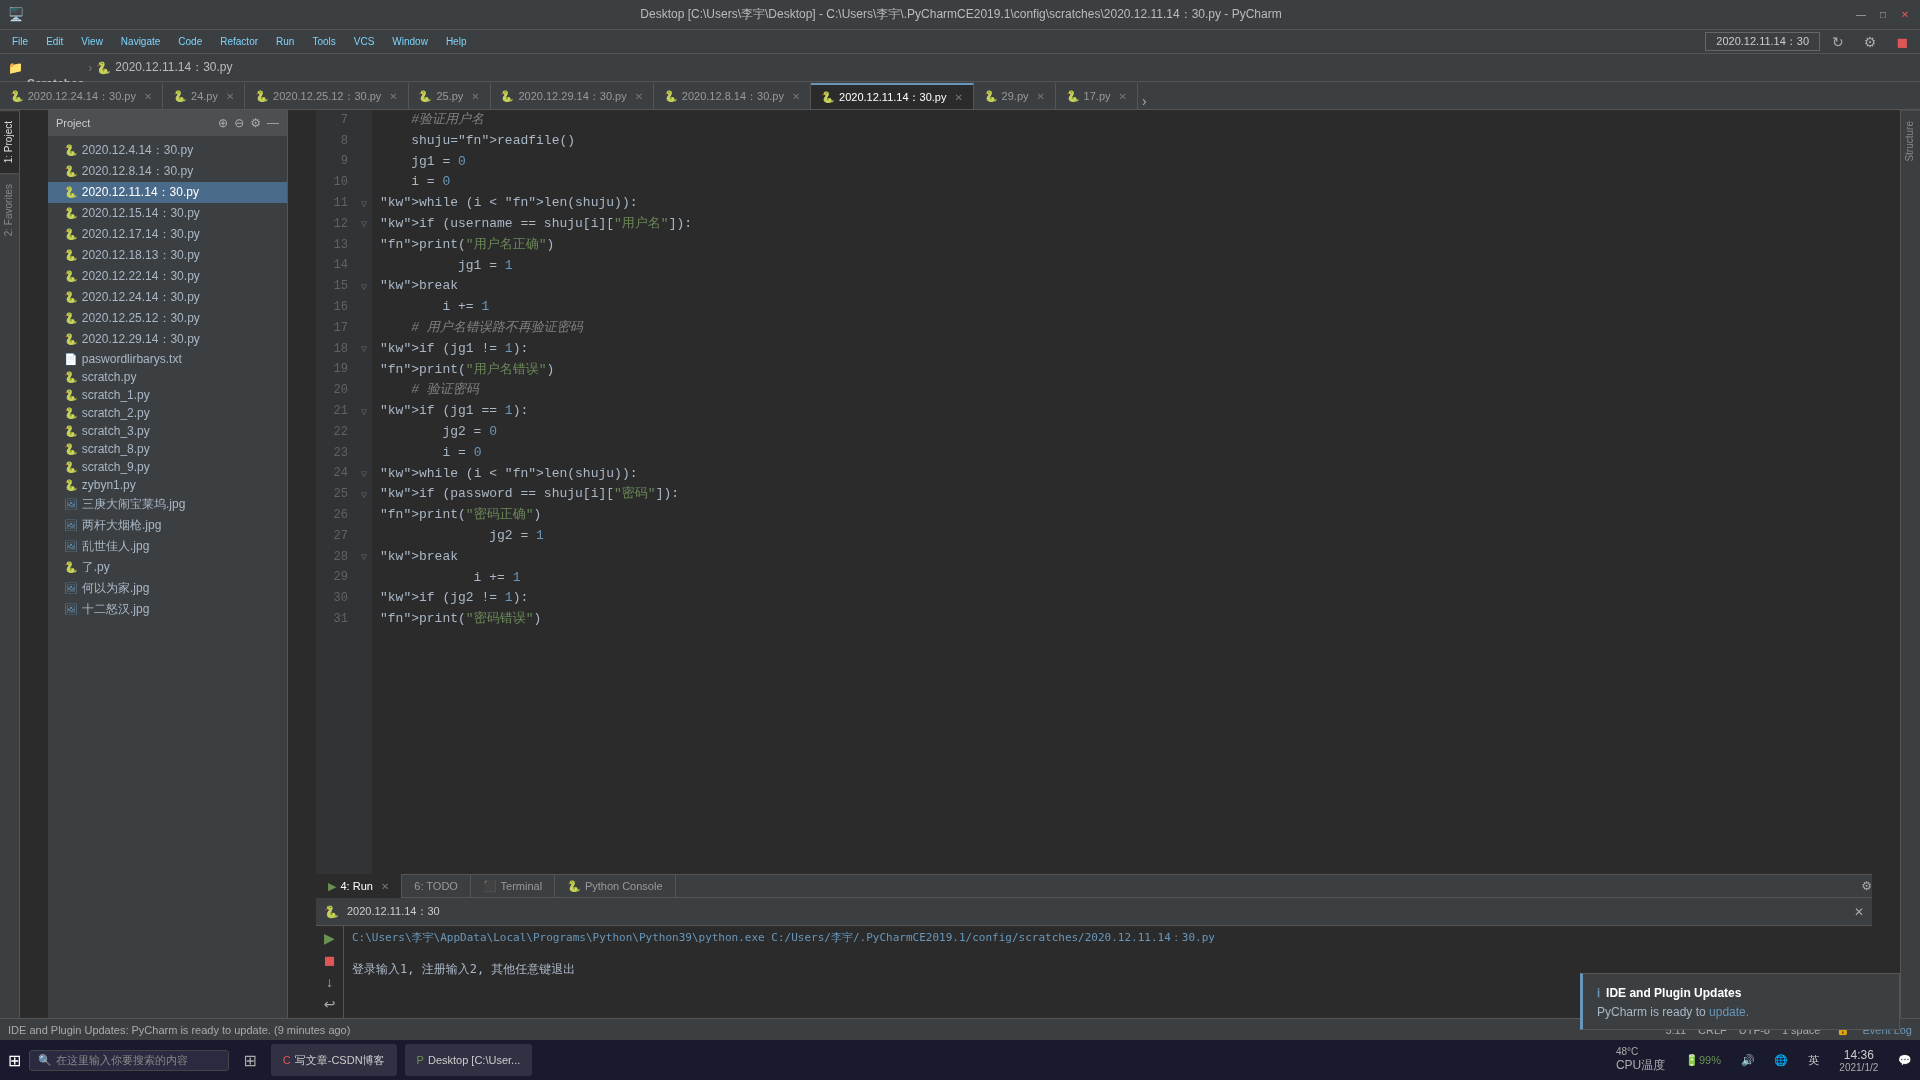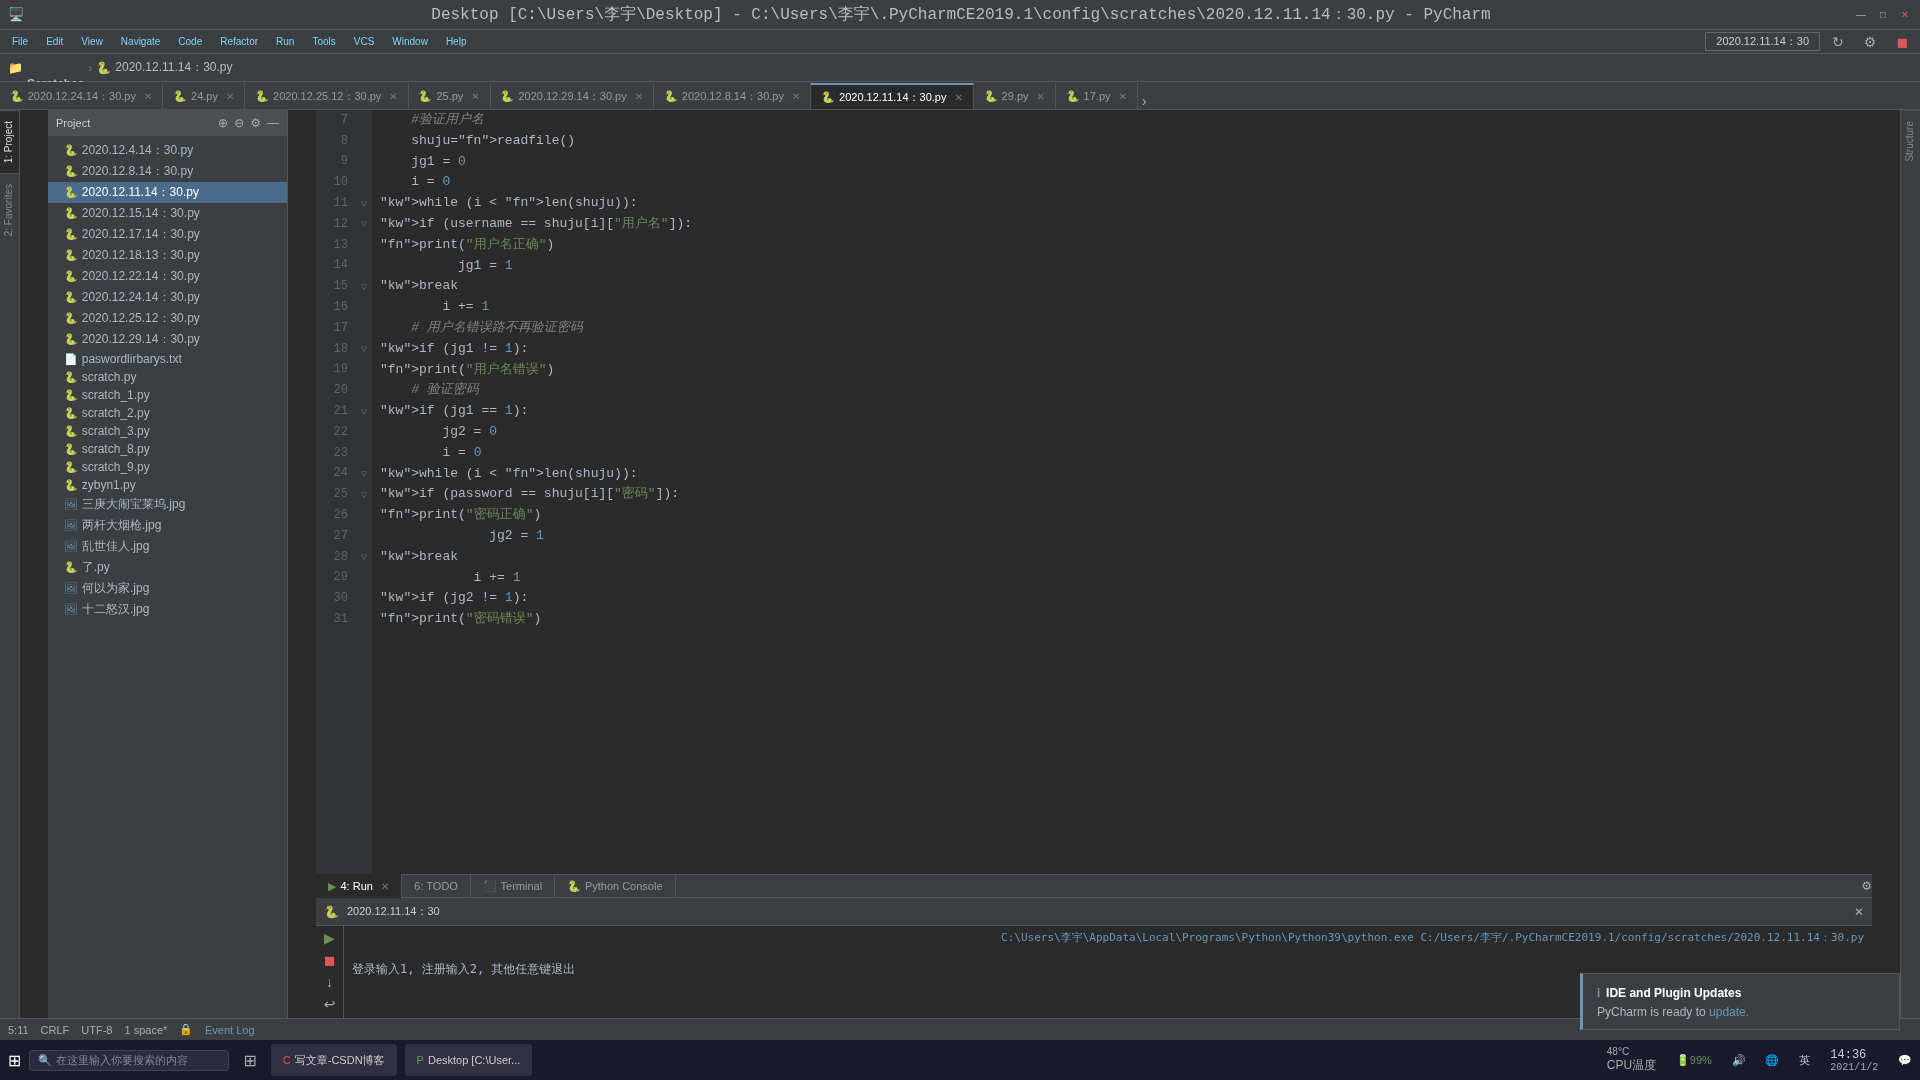--- a/index.html
+++ b/index.html
@@ -8,21 +8,21 @@
     
     #title-bar {
       background: #3c3f41;
       height: 30px;
       display: flex;
       align-items: center;
       justify-content: space-between;
       padding: 0 8px;
       border-bottom: 1px solid #555;
     }
-    #title-bar .title { font-size: 16px; color: #bbbbbb; flex: 1; text-align: center; font-family: Liberation Mono, monospace; }
+    #title-bar .title { font-size: 12px; color: #bbbbbb; flex: 1; text-align: center; }
     #title-bar .win-controls { display: flex; gap: 8px; }
     #title-bar .win-btn { width: 14px; height: 14px; cursor: pointer; font-size: 10px; color: #aaa; display: flex; align-items: center; justify-content: center; }
 
     
     #menu-bar {
       background: #3c3f41;
       height: 24px;
       display: flex;
       align-items: center;
       padding: 0 4px;
@@ -219,21 +219,21 @@
     .run-tool-btn { color: #aaa; cursor: pointer; font-size: 14px; }
     .run-tool-btn.green { color: #6a9153; }
     #run-output {
       flex: 1;
       padding: 4px 8px;
       font-family: 'Consolas', monospace;
       font-size: 12px;
       color: #a9b7c6;
       overflow: hidden;
     }
-    .output-path { color: #6897bb; text-align: right; }
+    .output-path { color: #6897bb; }
     .output-text { color: #a9b7c6; }
 
     
     #status-bar {
       height: 22px;
       background: #3c3f41;
       display: flex;
       align-items: center;
       padding: 0 8px;
       font-size: 11px;
@@ -699,20 +699,23 @@
         </div>
       </div>
     </div>
 
     <div id="right-tabs">
       <div class="side-tab-item">Structure</div>
     </div>
   </div>
 
   <div id="status-bar">
+    <div class="status-left">
+      <span style="color:#aaa;">IDE and Plugin Updates: PyCharm is ready to update. (9 minutes ago)</span>
+    </div>
     <div class="status-right">
       <span>5:11</span>
       <span>CRLF</span>
       <span>UTF-8</span>
       <span>1 space*</span>
       <span>🔒</span>
       <span style="color:#6897bb;">Event Log</span>
     </div>
   </div>
 </div>
@@ -742,19 +745,19 @@
   <div class="taskbar-app">
     <span style="color:#6a9153;">P</span>
     <span>Desktop [C:\User...</span>
   </div>
   <div id="taskbar-right">
     <span style="font-size:10px; color:#aaa;">48°C<br><span style="font-size:12px;">CPU温度</span></span>
     <span style="color:#6a9153;">🔋99%</span>
     <span>🔊</span>
     <span>🌐</span>
     <span style="color:#ccc;">英</span>
-    <div style="cursor:pointer;font-family:Liberation Mono, monospace;">
+    <div style="text-align:center; cursor:pointer;">
       <div style="font-size:12px;">14:36</div>
       <div style="font-size:10px; color:#aaa;">2021/1/2</div>
     </div>
     <span style="cursor:pointer;">💬</span>
   </div>
 </div>
 
 </body></html>

